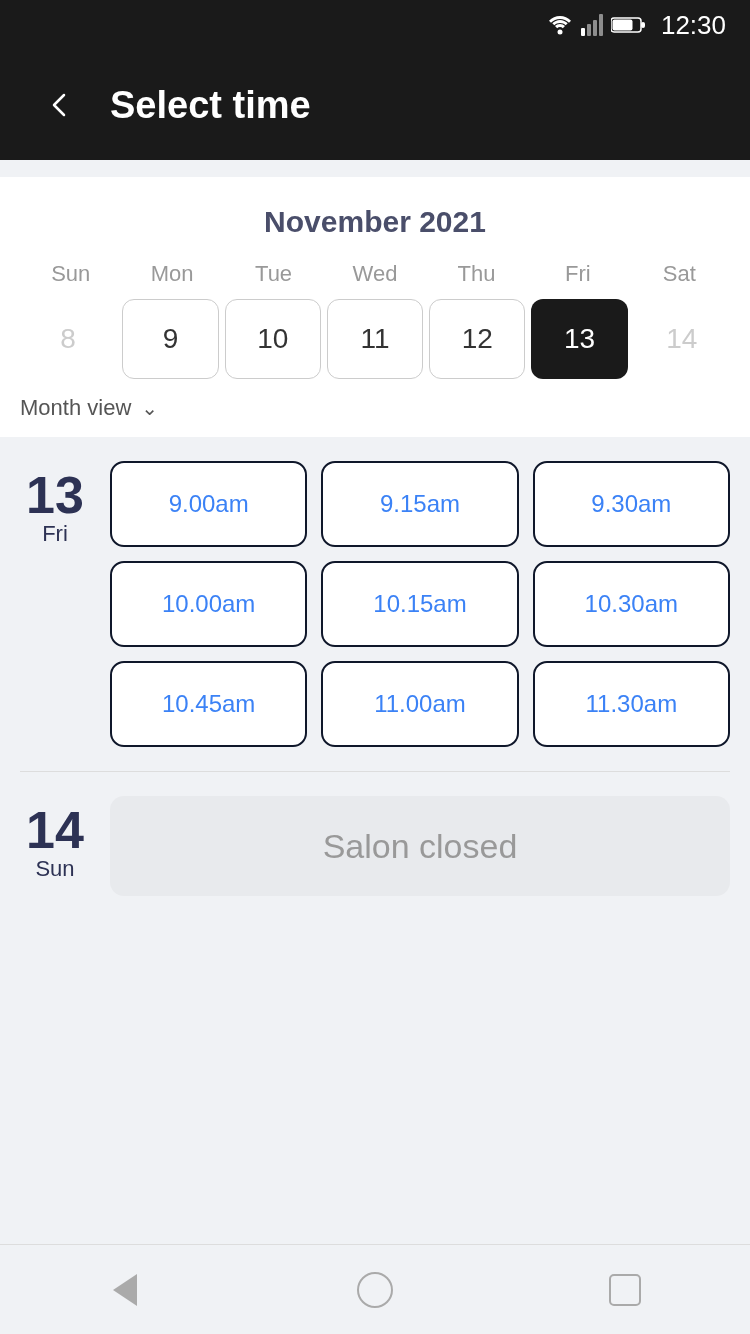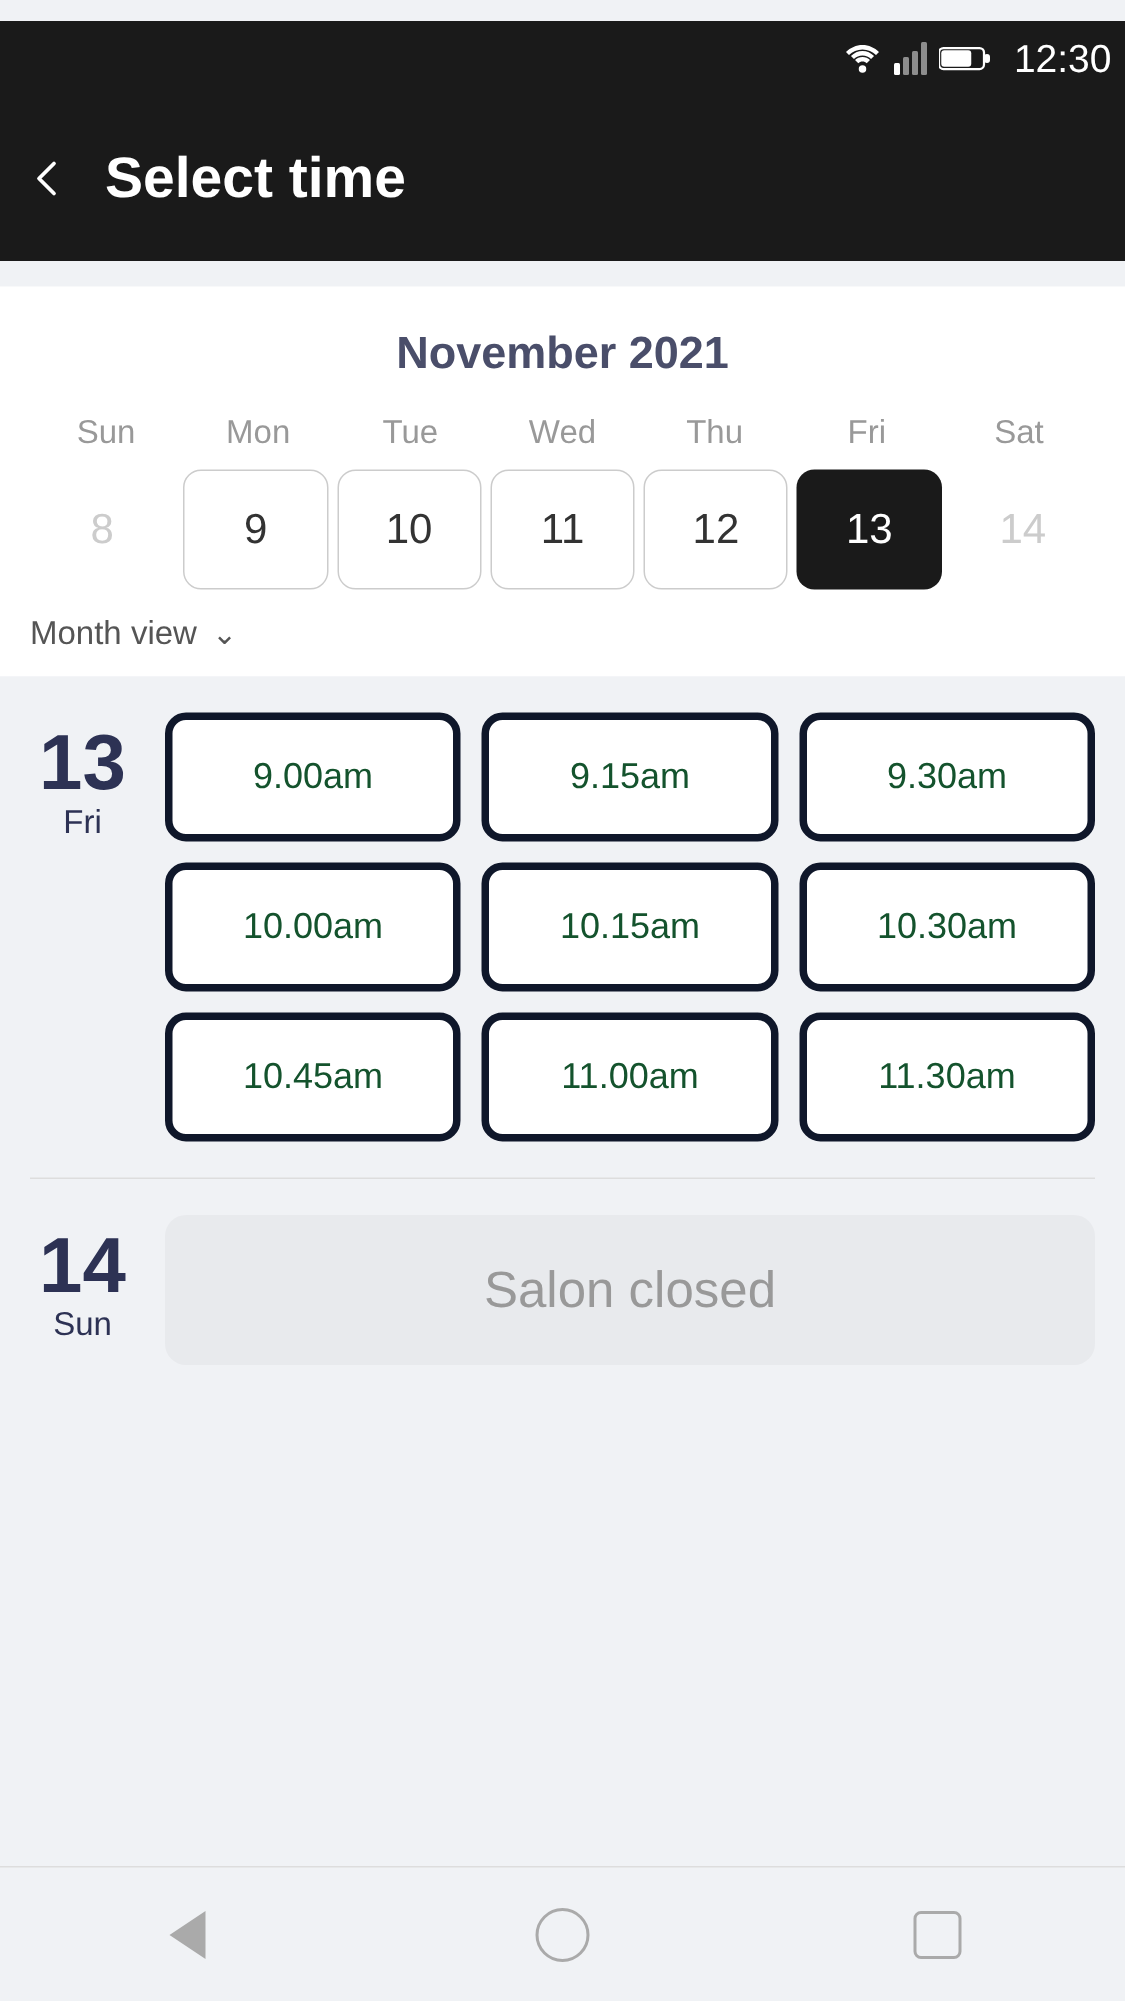--- a/index.html
+++ b/index.html
@@ -12,44 +12,43 @@
       overflow-x: hidden;
     }
 
     
     .status-bar {
       background: #1a1a1a;
       height: 50px;
       display: flex;
       align-items: center;
       justify-content: flex-end;
-      padding: 0 9px;
+      padding: 0 24px;
       gap: 10px;
-      margin-top: 14px;
     }
     .status-bar .icons {
       display: flex;
       align-items: center;
       gap: 8px;
     }
     .status-bar .time {
       color: white;
       font-size: 26px;
       font-weight: 500;
       margin-left: 8px;
     }
 
     
     .header {
       background: #1a1a1a;
       height: 110px;
       display: flex;
       align-items: center;
-      padding: 0 16px;
-      gap: 24px;
+      padding: 0 44px;
+      gap: 36px;
     }
     .back-btn {
       color: white;
       font-size: 32px;
       cursor: pointer;
       display: flex;
       align-items: center;
     }
     .header-title {
       color: white;
@@ -157,23 +156,23 @@
       gap: 14px;
     }
     .time-slot {
       background: white;
       border-radius: 14px;
       height: 86px;
       display: flex;
       align-items: center;
       justify-content: center;
       font-size: 24px;
-      color: #14532d;
-      cursor: pointer;
-      border: 5px solid #0f172a;
+      color: #3b82f6;
+      cursor: pointer;
+      border: 2px solid #0f172a;
     }
 
     .divider {
       height: 1px;
       background: #ddd;
       margin: 24px 0;
     }
     .salon-closed-box {
       flex: 1;
       background: #e8eaed;

